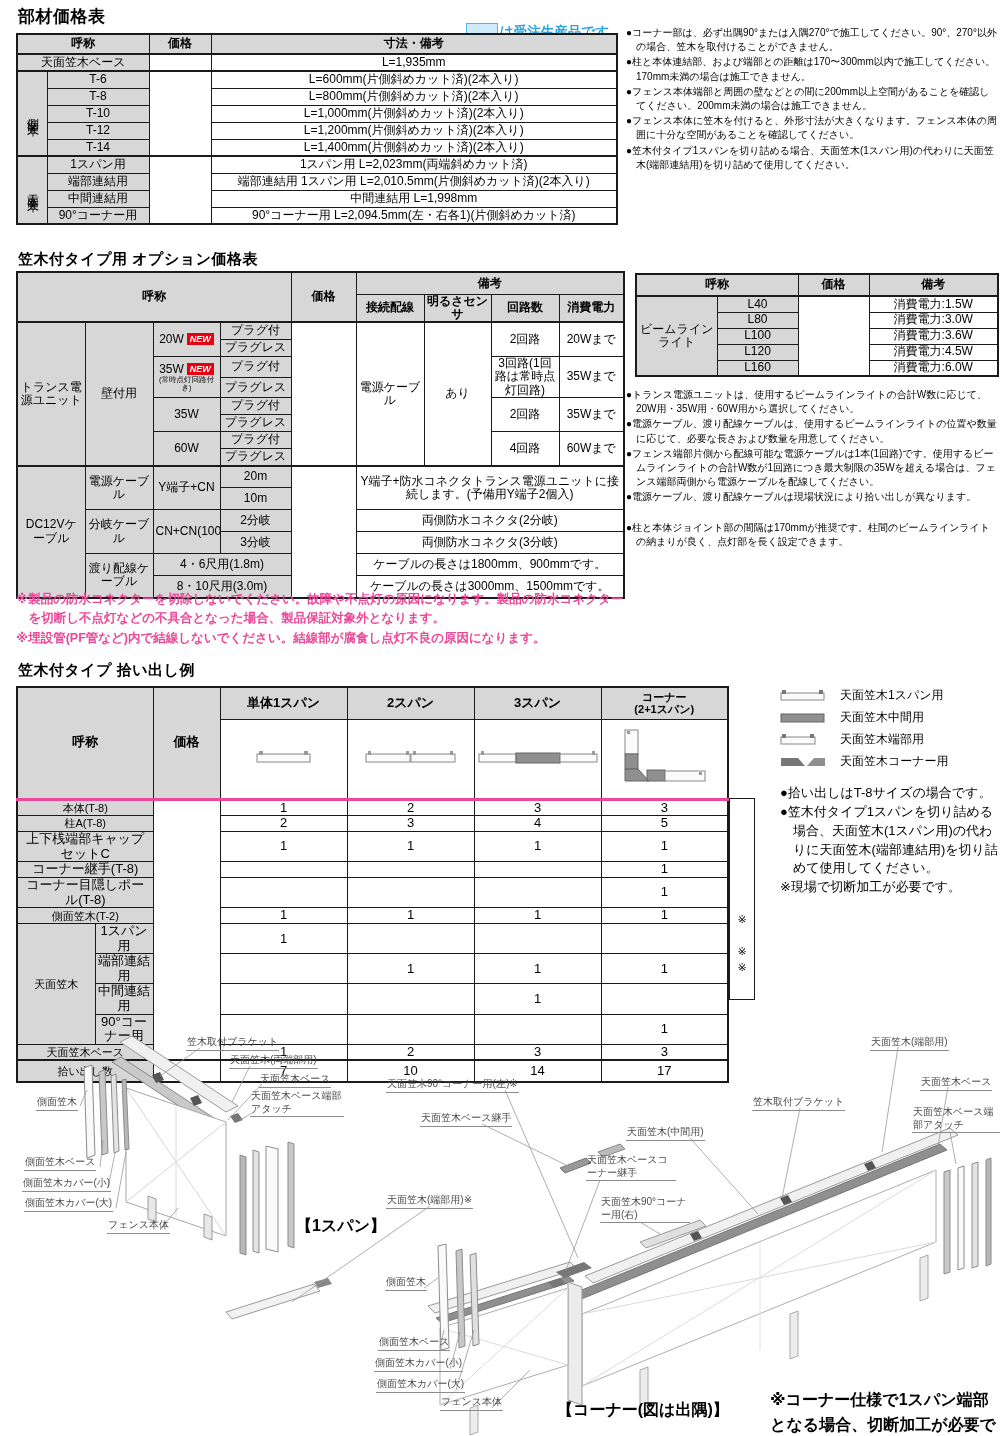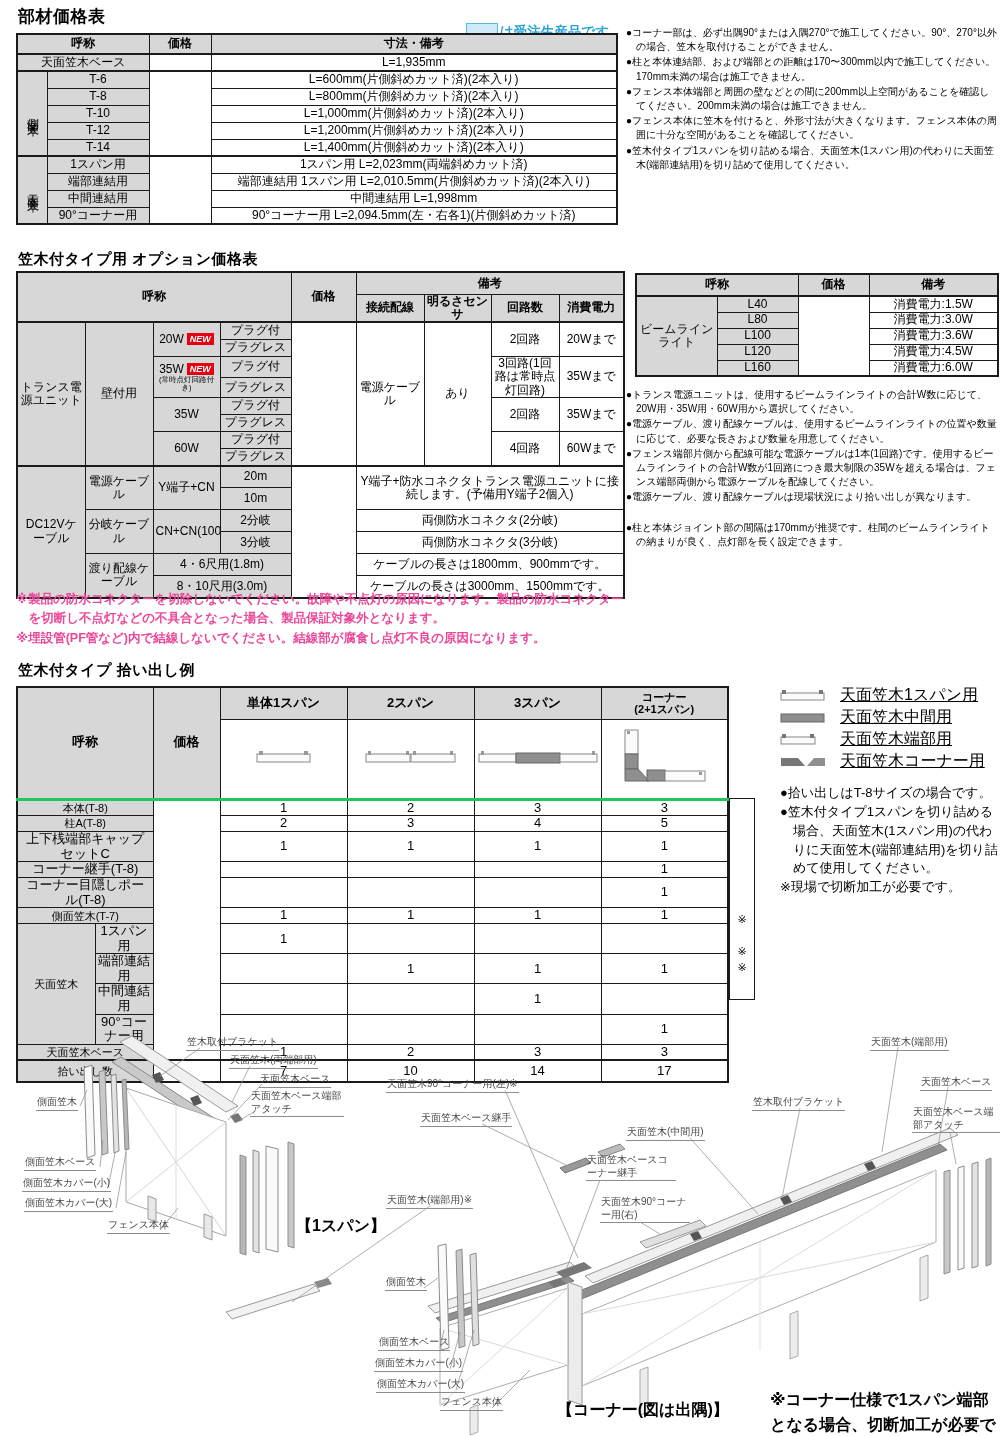--- a/index.html
+++ b/index.html
@@ -45,21 +45,21 @@
   .order-box{display:inline-block;width:30px;height:13px;background:#cfeaf8;border:1px solid #54b8e3;
              vertical-align:-2px;margin-right:2px;}
   .order-text{color:#2aa3da;font-weight:bold;font-size:13.5px;}
 
   .note{font-size:10px;line-height:1.42;padding-left:1em;text-indent:-1em;margin-bottom:1px;}
   .warn{color:#ec4899;font-size:12.5px;line-height:1.55;padding-left:1em;text-indent:-1em;font-weight:bold;}
   .gap-top{margin-top:16px;}
 
   .leg-item{display:flex;align-items:center;height:22px;}
   .leg-icon{width:46px;margin-right:14px;flex:none;}
-  .leg-label{font-size:16px;text-decoration:underline;}
+  .leg-label{font-size:12px;}
   .leg-note{font-size:13px;line-height:1.45;padding-left:1em;text-indent:-1em;}
 
   .markstrip{position:absolute;border:1px solid #1a1a1a;background:#fff;}
   .mark{position:absolute;left:0;width:100%;text-align:center;font-size:11px;height:16px;line-height:16px;}
 
   .dl{position:absolute;font-size:10px;color:#4a4a4a;border-bottom:1px solid #8c8c8c;
       white-space:nowrap;line-height:1.25;padding:0 1px 1px 1px;}
   .dl.wrap{white-space:normal;}
   .dcap{position:absolute;font-weight:bold;font-size:16px;color:#000;}
   .dnote{position:absolute;font-size:16px;font-weight:bold;line-height:1.55;color:#000;}
@@ -349,21 +349,21 @@
               <rect x="8" y="1" width="13" height="24" fill="#fbfbfb" stroke="#888"></rect>
               <rect x="10" y="2" width="3" height="3" fill="#999"></rect>
               <rect x="8" y="25" width="13" height="15" fill="#8f8f8f" stroke="#666"></rect>
               <polygon points="8,40 21,40 32,52 8,52" fill="#8f8f8f" stroke="#666"></polygon>
               <rect x="30" y="41" width="18" height="11" fill="#8f8f8f" stroke="#666"></rect>
               <rect x="48" y="42" width="40" height="10" fill="#fbfbfb" stroke="#888"></rect>
               <rect x="82" y="43" width="3" height="3" fill="#999"></rect>
             </svg>
       </td>
     </tr>
-    <tr style="border-top:3px solid #22c55e;" class="bt2">
+    <tr style="border-top:3px solid #ec4899;" class="bt2">
       <td colspan="2" class="g nm">本体(T-8)</td>
       <td rowspan="11"></td>
       <td>1</td>
           <td>2</td>
           <td>3</td>
           <td>3</td>
     </tr>
     <tr>
           <td colspan="2" class="g nm">柱A(T-8)</td>
           <td>2</td>
@@ -386,21 +386,21 @@
           <td>1</td>
         </tr>
     <tr>
           <td colspan="2" class="g fs95">コーナー目隠しポール(T-8)</td>
           <td></td>
           <td></td>
           <td></td>
           <td>1</td>
         </tr>
     <tr>
-          <td colspan="2" class="g nm">側面笠木(T-7)</td>
+          <td colspan="2" class="g nm">側面笠木(T-2)</td>
           <td>1</td>
           <td>1</td>
           <td>1</td>
           <td>1</td>
         </tr>
     <tr>
       <td rowspan="4" class="g nm">天面笠木</td>
       <td class="g fs10">1スパン用</td>
       <td>1</td>
           <td></td>

